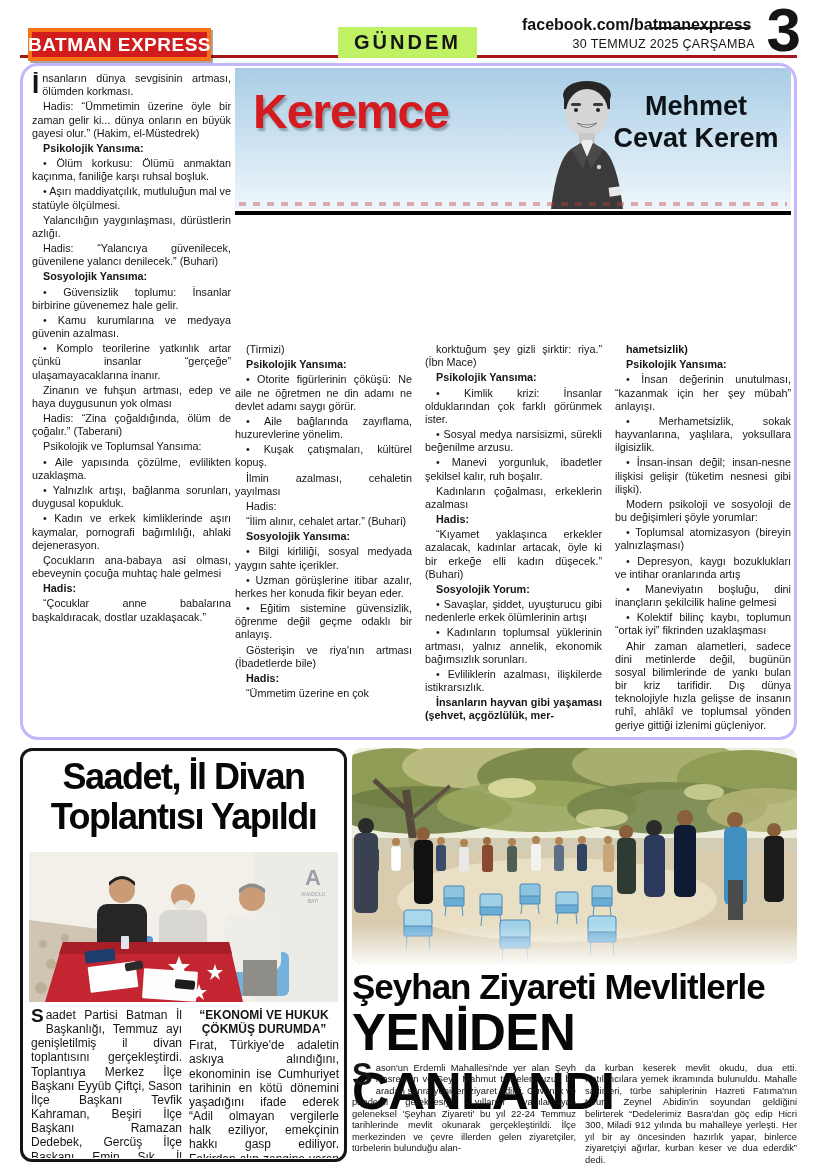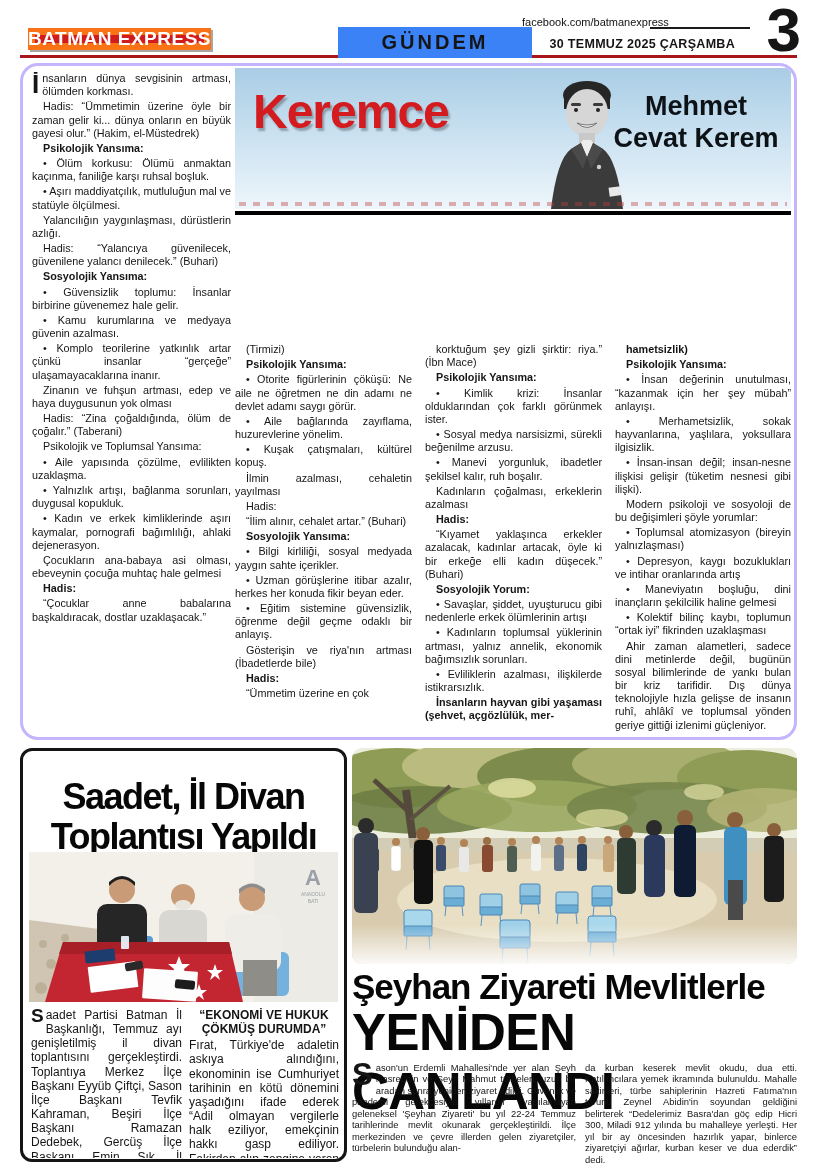--- a/index.html
+++ b/index.html
@@ -2,30 +2,30 @@
 <html><head>
 <meta charset="utf-8">
 <style>
   * { margin:0; padding:0; box-sizing:border-box; }
   html,body { background:#fff; }
   #page { position:relative; width:815px; height:1169px; background:#fff;
           font-family:"Liberation Sans", sans-serif; color:#151515; overflow:hidden; }
   .abs { position:absolute; }
 
   
-  .masthead-box { left:28px; top:28px; width:183px; height:22px; background:#d11c1e;
-      border:7px solid #f97316; box-shadow:2px 2px 0 rgba(0,0,0,.35);
+  .masthead-box { left:28px; top:28px; width:183px; height:33px; background:#d11c1e;
+      border:4px solid #f97316; box-shadow:2px 2px 0 rgba(0,0,0,.35);
       display:flex; align-items:center; justify-content:center; z-index:3; }
   .masthead-box span { color:#fff; font-weight:800; font-size:19px; letter-spacing:.5px; white-space:nowrap; }
-  .section-box { left:338px; top:27px; width:194px; height:31px; background:#3b82f6;
+  .section-box { left:338px; top:27px; width:139px; height:31px; background:#bef264;
       display:flex; align-items:center; justify-content:center; z-index:3; }
   .section-box span { font-weight:800; font-size:20px; letter-spacing:3px; }
-  .fb-text { left:522px; top:16px; font-size:11px; color:#111; }
+  .fb-text { left:522px; top:16px; font-size:16px; color:#111;font-weight:bold; }
   .hdr-rule-black { left:650px; top:27px; width:100px; height:2px; background:#1a1a1a; }
-  .date-text { top:37px; right:80px; font-size:12.5px; font-weight:bold; letter-spacing:.3px; }
+  .date-text { top:37px; right:60px; font-size:12.5px; font-weight:normal; letter-spacing:.3px; }
   .page-num { top:2px; right:14px; font-size:62px; font-weight:800; line-height:56px; }
   .red-rule { left:20px; top:55px; width:777px; height:3px; background:#a8151a; z-index:1; }
 
   
   .main-box { left:20px; top:63px; width:777px; height:677px; border:3px solid #c4b5fd; border-radius:18px; overflow:hidden; }
   .kerem-header { left:212px; top:2px; width:556px; height:141px;
       background:linear-gradient(180deg,#a9cde5 0%,#cfe4f2 55%,#eef6fb 100%); }
   .kerem-header::after { content:""; position:absolute; left:4px; right:4px; bottom:3px; height:4px;
       background:repeating-linear-gradient(90deg, rgba(190,62,62,.40) 0 7px, transparent 7px 14px); }
   .kerem-logo { left:18px; top:16px; font-size:48px; font-weight:800; color:#d41b20;
@@ -47,21 +47,21 @@
   .maincol { font-size:10.8px; line-height:1.22; }
   .maincol .p-drop::first-letter { float:left; font-size:26px; line-height:22px; font-weight:bold; padding:1px 3px 0 0; }
   .col1 { left:9px;  top:6px;  width:199px; height:660px; }
   .col2 { left:212px; top:277px; width:177px; height:392px; }
   .col3 { left:402px; top:277px; width:177px; height:392px; }
   .col4 { left:592px; top:277px; width:176px; height:392px; }
 
   
   .saadet-box { left:20px; top:748px; width:327px; height:414px; border:3px solid #141414; border-radius:12px; overflow:hidden; }
   .saadet-headline { left:0; top:6px; width:100%; text-align:center; font-weight:800;
-      font-size:36px; line-height:1.12; letter-spacing:-1.5px; color:#070707;margin-top:20px; }
+      font-size:36px; line-height:1.12; letter-spacing:-1.5px; color:#070707; }
   .saadet-photo { left:6px; top:101px; width:309px; height:150px; }
   .smalltext { font-size:12px; line-height:1.18; }
   .smalltext .p-drop::first-letter { float:left; font-size:19px; line-height:16px; font-weight:bold; padding:0 2px 0 0; }
   .scol1 { left:8px; top:257px; width:151px; height:150px; }
   .scol2 { left:166px; top:257px; width:150px; height:150px; }
 
   
   .seyhan-photo { left:352px; top:748px; width:445px; height:216px; border-radius:10px; overflow:hidden; }
   .seyhan-h1 { left:352px; top:967px; width:445px; font-weight:800; font-size:35px; letter-spacing:-1px; color:#070707; }
   .seyhan-h2 { left:352px; top:1003px; width:445px; font-weight:800; font-size:51px; letter-spacing:-.5px; color:#070707; }

